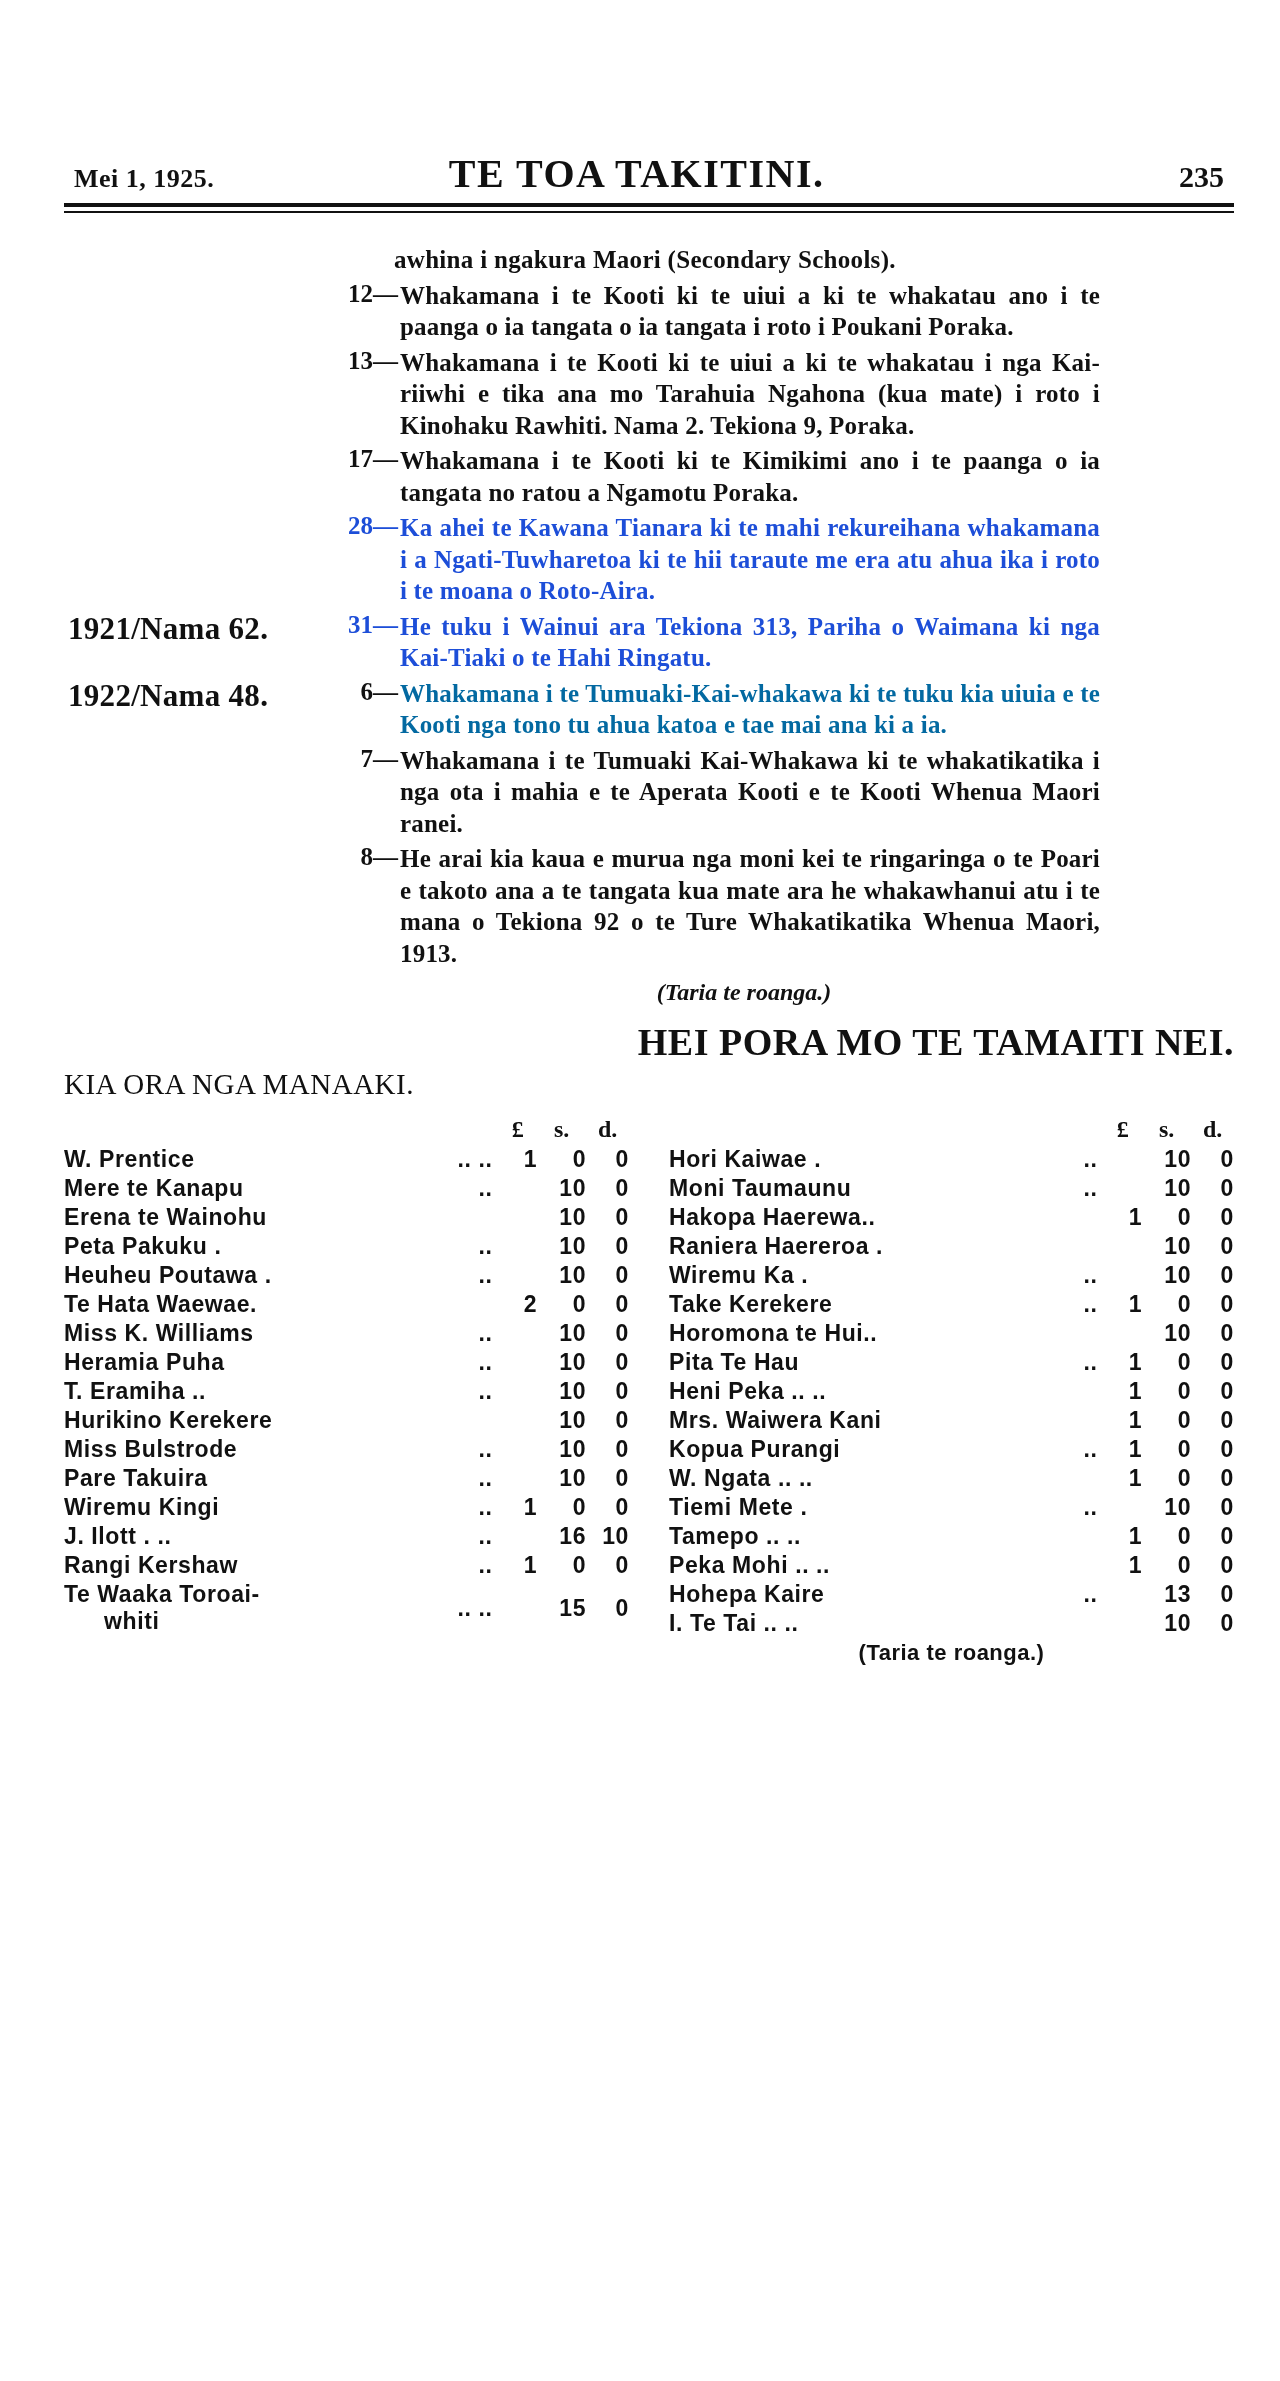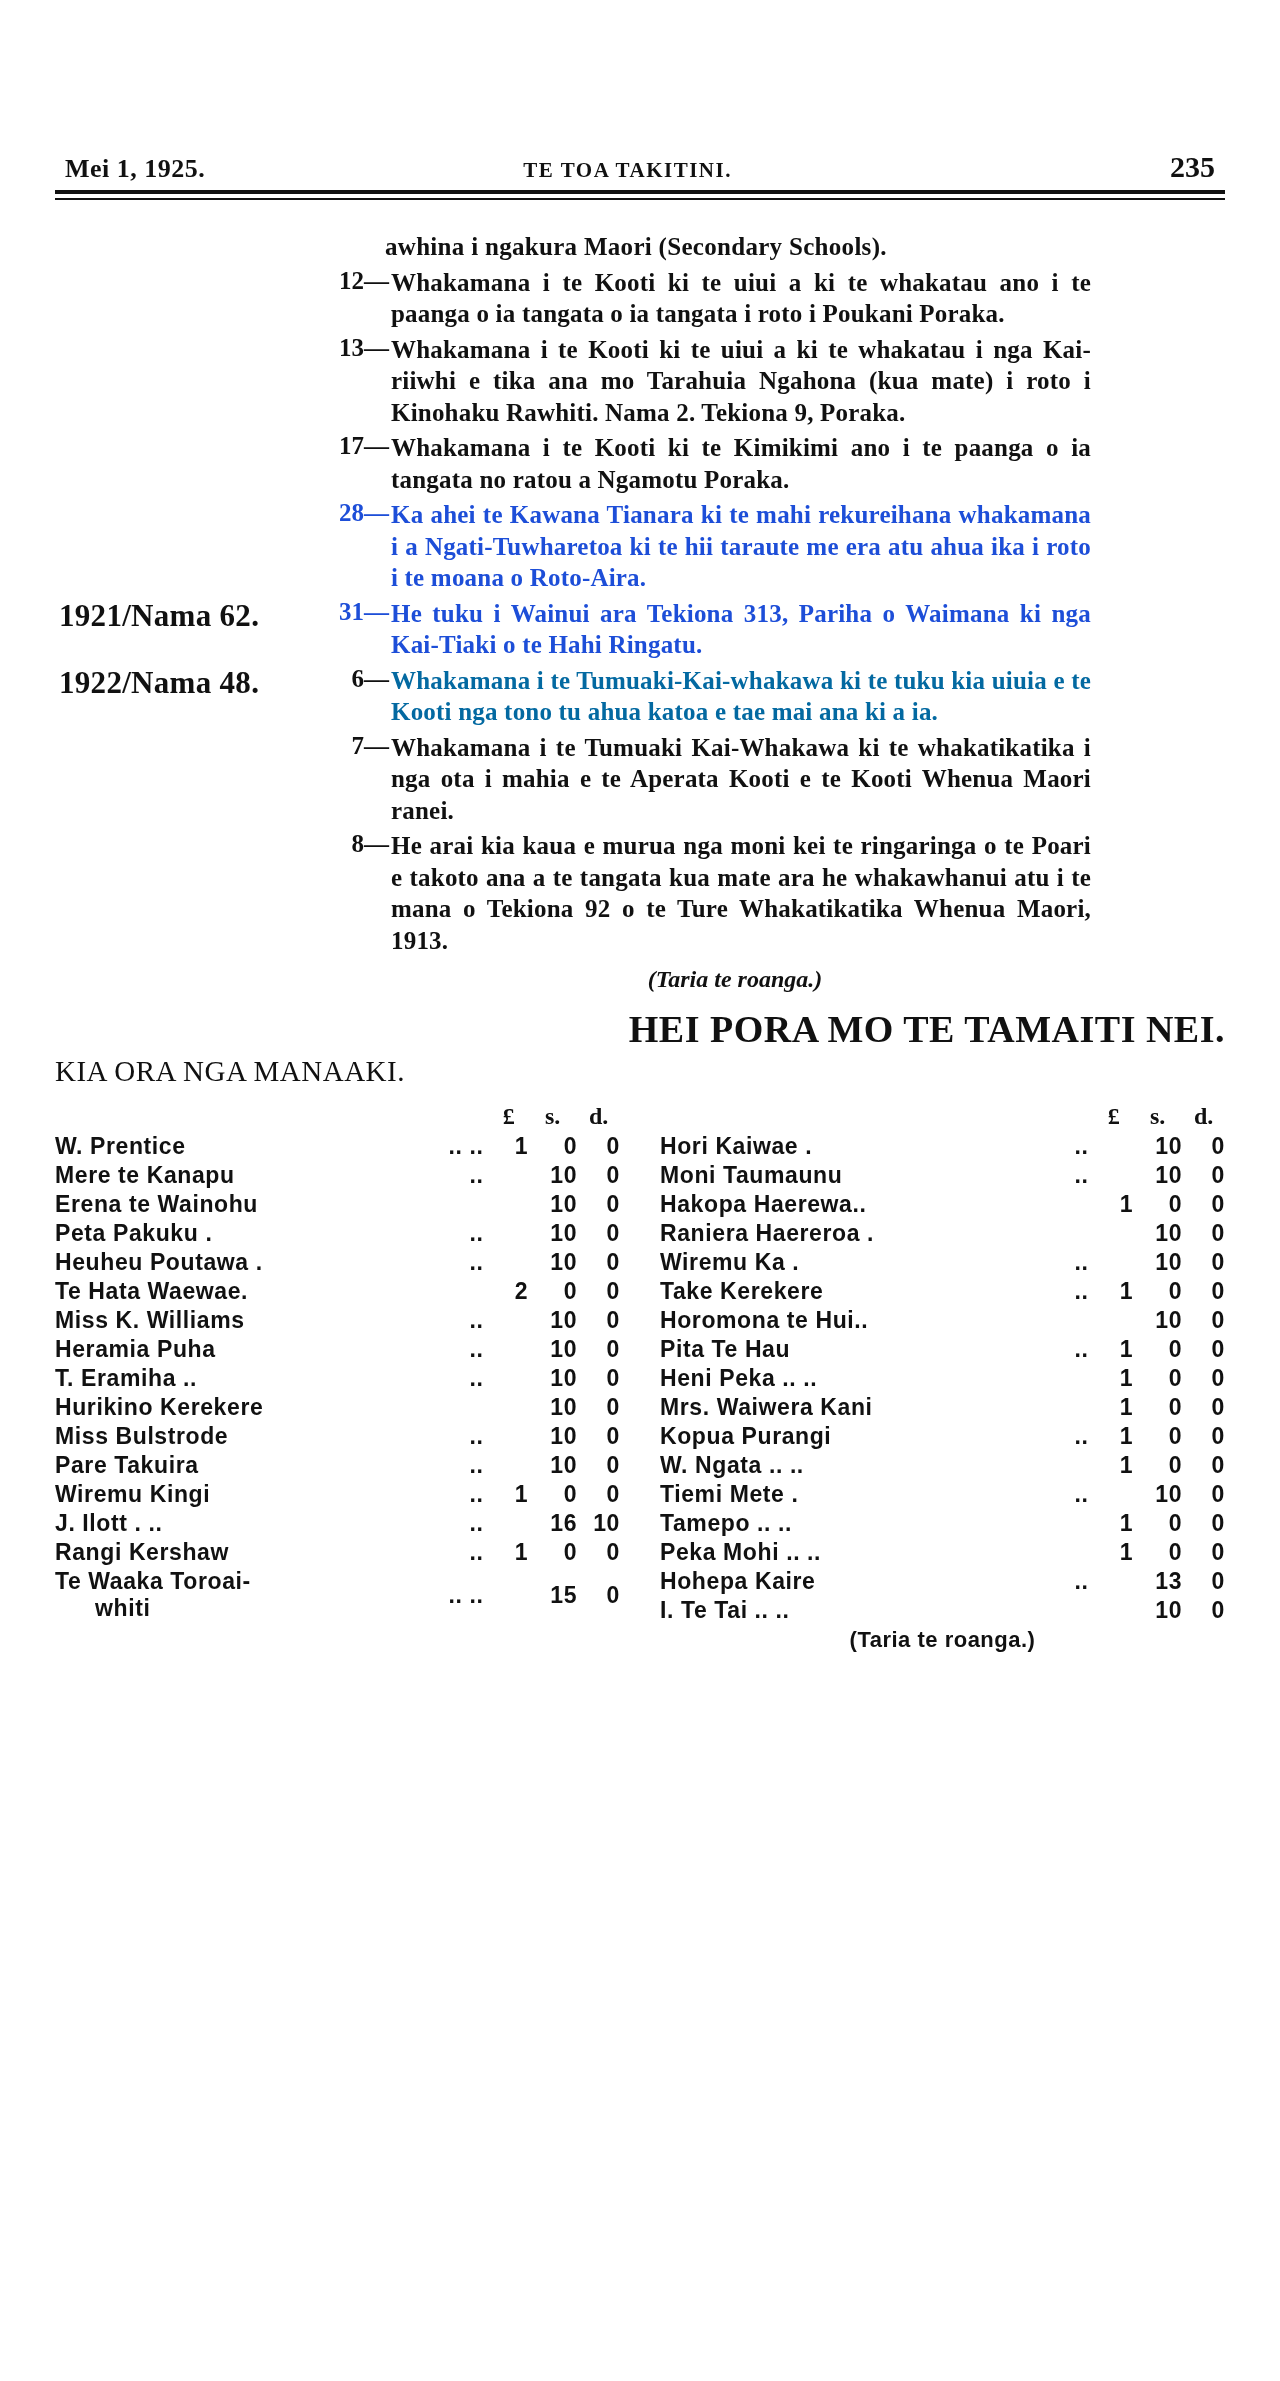--- a/index.html
+++ b/index.html
@@ -16,38 +16,38 @@
   }
   .page {
     position: relative;
     width: 1280px;
     height: 2381px;
     box-sizing: border-box;
     padding: 0;
   }
   .content {
     position: absolute;
-    left: 55px;
+    left: 64px;
     top: 150px;
     width: 1170px;
   }
   
   .masthead {
     display: flex;
     align-items: baseline;
     justify-content: space-between;
     font-weight: bold;
     padding: 0 10px 0 10px;
   }
   .masthead .issue-date {
     font-size: 26px;
     letter-spacing: 0.5px;
   }
   .masthead .paper-title {
-    font-size: 21px;
+    font-size: 40px;
     letter-spacing: 1.5px;
     margin-left: -120px;
   }
   .masthead .page-number {
     font-size: 30px;
   }
   .rule-double {
     margin-top: 6px;
     border-top: 4px solid #111;
     border-bottom: 2px solid #111;

